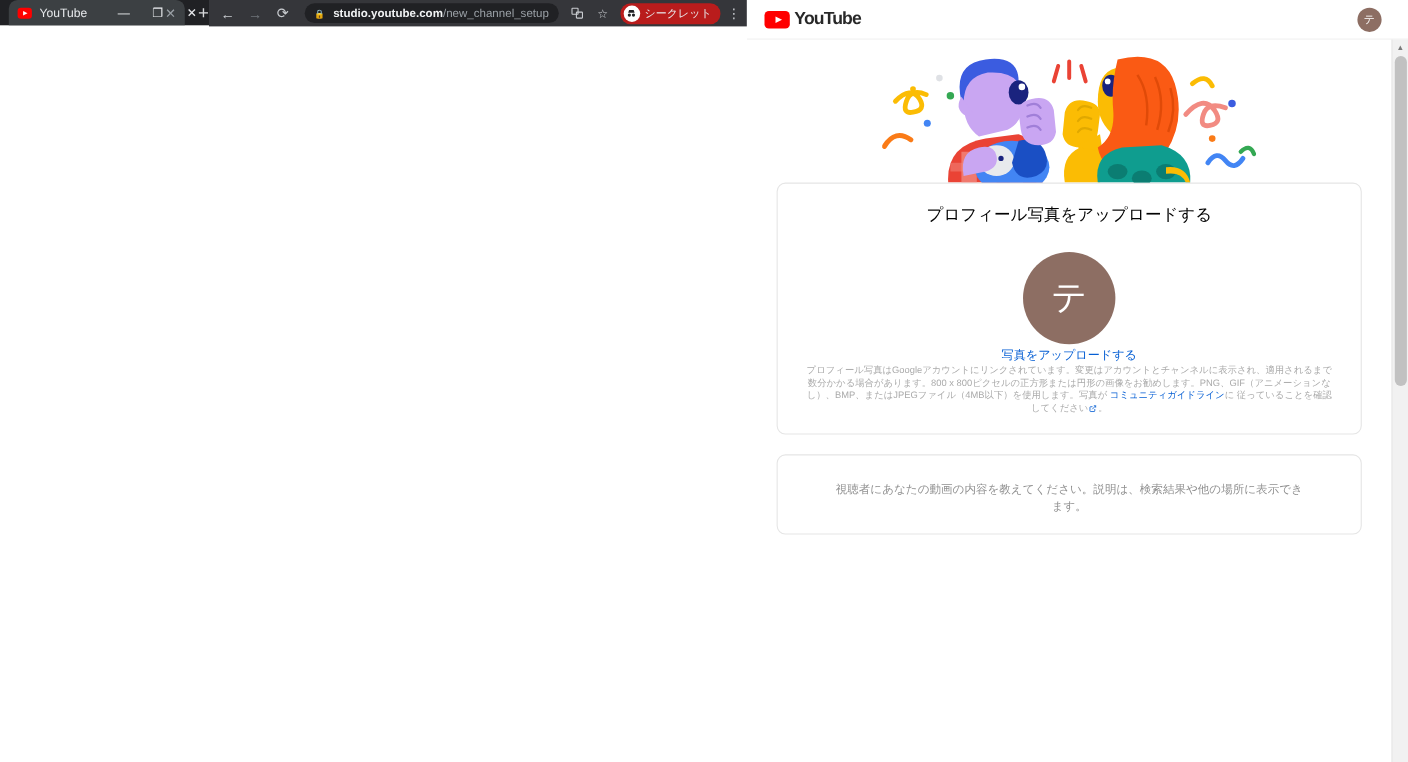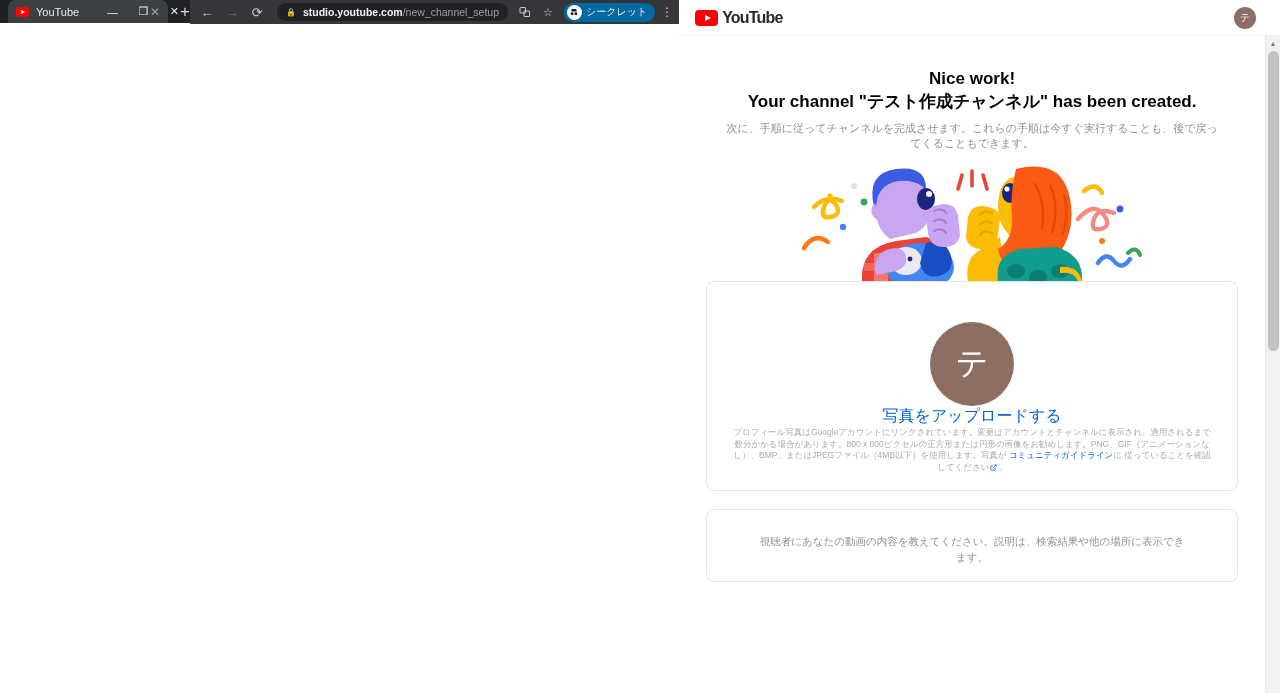--- a/index.html
+++ b/index.html
@@ -85,21 +85,21 @@
   .lock-ico { color: #e8eaed; font-size: 8px; }
   .url { font-size: 10.5px; white-space: nowrap; overflow: hidden; }
   .url .host { color: #f1f3f4; font-weight: bold; }
   .url .path { color: #9aa0a6; }
   .tb-ico {
     width: 20px; height: 20px;
     display: flex; align-items: center; justify-content: center;
     color: #c9ccd0; font-size: 11px; cursor: pointer;
   }
   .incognito {
-    height: 19px; background: #0369a1;
+    height: 19px; background: #b91c1c;
     border-radius: 10px;
     display: flex; align-items: center; gap: 4px;
     padding: 0 8px 0 3px; margin: 0 3px; cursor: pointer;
   }
   .incog-ava {
     width: 15px; height: 15px; border-radius: 50%;
     background: #ffffff; color: #202124;
     display: flex; align-items: center; justify-content: center;
     font-size: 9px; line-height: 1;
   }
@@ -179,21 +179,21 @@
     max-width: 430px;
   }
   .avatar-big {
     width: 84px; height: 84px; border-radius: 50%;
     background: #8d6e63; color: #ffffff;
     display: flex; align-items: center; justify-content: center;
     font-size: 32px; margin: 22px auto 0; cursor: pointer;
   }
   .upload-link {
     display: inline-block; 
-    font-size: 16px; color: #065fd4; cursor: pointer;
+    font-size: 11px; color: #065fd4; cursor: pointer;
   }
   .legal {
     font-size: 8.5px; color: #aaaaaa;
     line-height: 11.5px; text-align: center;
   }
   .legal a { color: #065fd4; text-decoration: none; cursor: pointer; }
   .ext-ico { display: inline-block; vertical-align: -1px; margin: 0 1px; }
 
   
   .sbar {
@@ -265,25 +265,20 @@
       <div class="yt-logo">
         <span class="yt-play"></span>
         <span class="yt-word">YouTube</span>
       </div>
       <div class="yt-avatar">テ</div>
     </div>
 
     <div class="scroll-area">
       <div class="content">
 
-        <div class="hero">
-          <h1>Nice work!</h1>
-          <h1>Your channel "テスト作成チャンネル" has been created.</h1>
-          <p>次に、手順に従ってチャンネルを完成させます。これらの手順は今すぐ実行することも、後で戻ってくることもできます。</p>
-        </div>
 
         <svg class="illus" viewBox="0 0 340 118">
 
           <circle cx="28" cy="33" r="2.6" fill="#fbbc04"></circle>
           <circle cx="52" cy="23" r="3" fill="#dfe1e5"></circle>
           <path d="M12 44 q14 -14 22 -2 q6 10 -6 12 q-10 2 -6 -10 q4 -12 18 -6" stroke="#fbbc04" stroke-width="4.4" fill="none" stroke-linecap="round"></path>
           <circle cx="62" cy="39" r="3.4" fill="#34a853"></circle>
           <circle cx="41" cy="64" r="3.2" fill="#4285f4"></circle>
           <path d="M2 85 q10 -16 24 -6" stroke="#fa7b17" stroke-width="4.6" fill="none" stroke-linecap="round"></path>
 
@@ -330,20 +325,21 @@
 
           <path d="M282 28 q12 -10 18 2" stroke="#fbbc04" stroke-width="4.4" fill="none" stroke-linecap="round"></path>
           <path d="M276 56 q16 -18 26 -4 q8 12 -4 14 q-10 2 -6 -10 q4 -12 20 -6" stroke="#f28b82" stroke-width="4.4" fill="none" stroke-linecap="round"></path>
           <circle cx="318" cy="46" r="3.4" fill="#3b5ce0"></circle>
           <circle cx="300" cy="78" r="3" fill="#fa7b17"></circle>
           <path d="M296 100 q8 -12 16 -2 q8 10 16 -2" stroke="#4285f4" stroke-width="4.4" fill="none" stroke-linecap="round"></path>
           <path d="M326 90 q8 -8 12 2" stroke="#34a853" stroke-width="4" fill="none" stroke-linecap="round"></path>
         </svg>
 
         <div class="card">
+          <h2>プロフィール写真をアップロードする</h2>
           <div class="avatar-big">テ</div>
           <div><span class="upload-link">写真をアップロードする</span></div>
           <div class="legal"><span>プロフィール写真はGoogleアカウントにリンクされています。変更はアカウントとチャンネルに表示され、適用されるまで数分かかる場合があります。800 x 800ピクセルの正方形または円形の画像をお勧めします。PNG、GIF（アニメーションなし）、BMP、またはJPEGファイル（4MB以下）を使用します。写真が </span><a>コミュニティガイドライン</a><span>に 従っていることを確認してください</span><span class="ext-ico"><svg width="7" height="7" viewBox="0 0 24 24" fill="none" stroke="#065fd4" stroke-width="2.6">
                   <path d="M18 13v6a2 2 0 0 1-2 2H5a2 2 0 0 1-2-2V8a2 2 0 0 1 2-2h6"></path>
                   <path d="M15 3h6v6"></path>
                   <path d="M10 14L21 3"></path>
                 </svg></span><span>。</span></div>
         </div>
 
         <div class="card">

